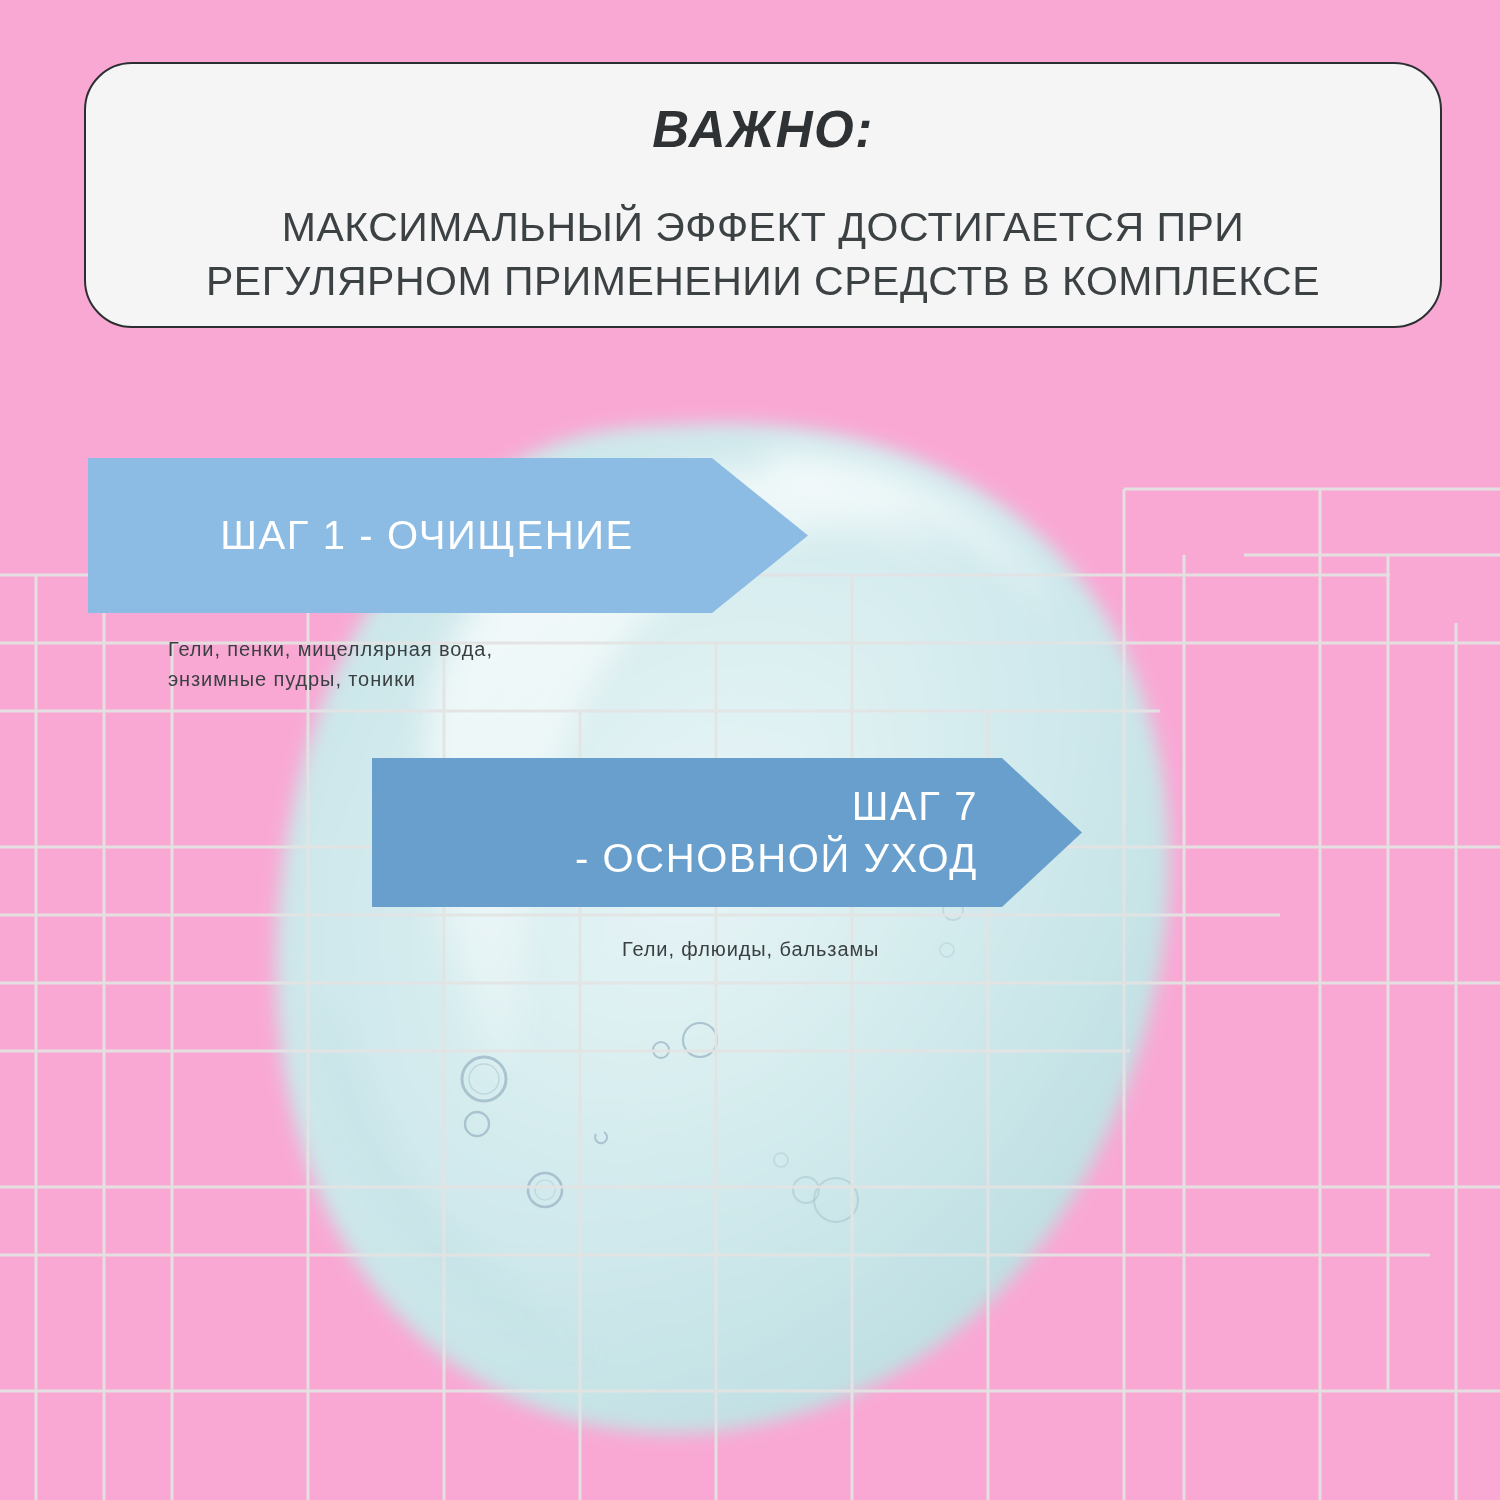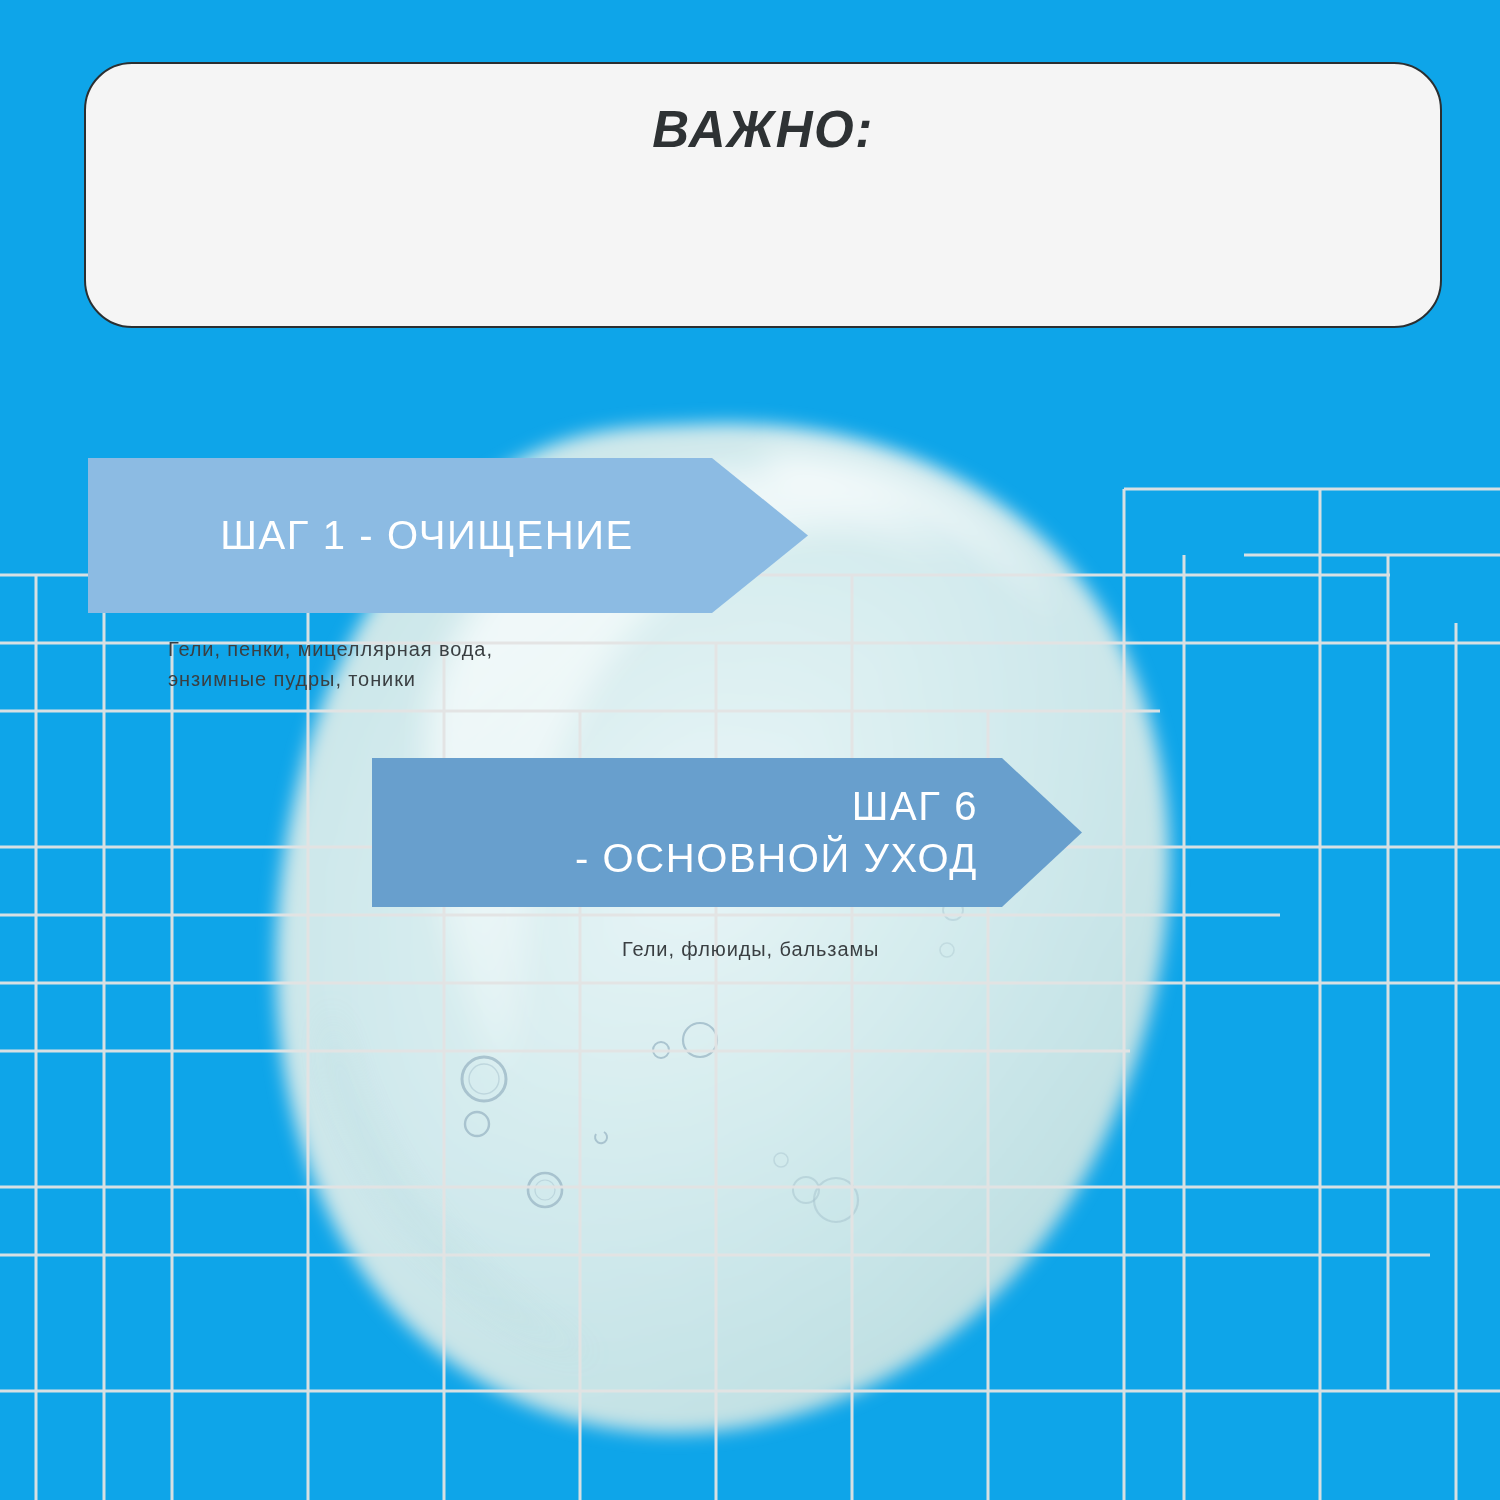--- a/index.html
+++ b/index.html
@@ -10,21 +10,21 @@
     width: 1500px;
     height: 1500px;
     background: #f4f4f4;
     font-family: "Liberation Sans", sans-serif;
     overflow: hidden;
   }
   #stage {
     position: relative;
     width: 1500px;
     height: 1500px;
-    background: #0ea5e9;
+    background: #f9a8d4;
     overflow: hidden;
   }
 
   
   .bg-layer {
     position: absolute;
     inset: 0;
     width: 1500px;
     height: 1500px;
     pointer-events: none;
@@ -251,28 +251,29 @@
       <line x1="1388" y1="555" x2="1388" y2="1390"></line>
       <line x1="1456" y1="623" x2="1456" y2="1500"></line>
 
       <line x1="1124" y1="489" x2="1500" y2="489"></line>
       <line x1="1244" y1="555" x2="1500" y2="555"></line>
     </g>
   </svg>
 
   <div id="header-box">
     <div id="header-title">ВАЖНО:</div>
+    <div id="header-subtitle">МАКСИМАЛЬНЫЙ ЭФФЕКТ ДОСТИГАЕТСЯ ПРИ РЕГУЛЯРНОМ ПРИМЕНЕНИИ СРЕДСТВ В КОМПЛЕКСЕ</div>
   </div>
 
   <div class="step-arrow" id="step-1">
     <div class="arrow-label">ШАГ 1 - ОЧИЩЕНИЕ</div>
   </div>
   <div class="caption" id="caption-1">Гели, пенки, мицеллярная вода,
 энзимные пудры, тоники</div>
 
   <div class="step-arrow" id="step-2">
-    <div class="arrow-label">ШАГ 6
+    <div class="arrow-label">ШАГ 7
 - ОСНОВНОЙ УХОД</div>
   </div>
   <div class="caption" id="caption-2">Гели, флюиды, бальзамы</div>
 
 
 </div>
 
 </body></html>

